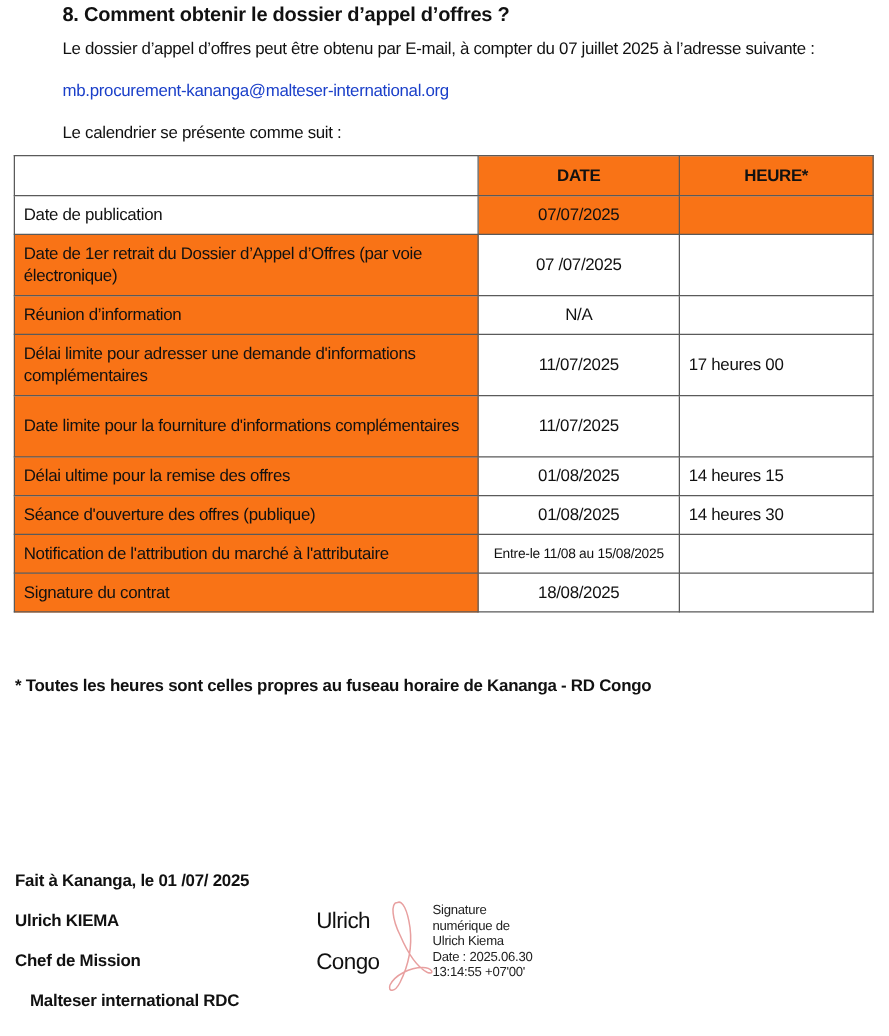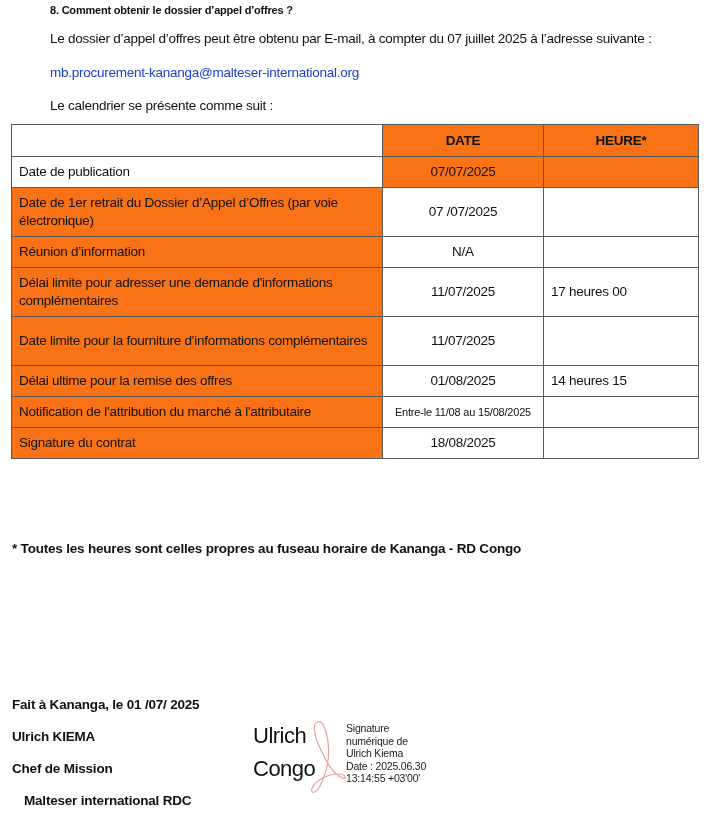--- a/index.html
+++ b/index.html
@@ -1,21 +1,21 @@
 <!DOCTYPE html>
 <html><head>
 <meta charset="utf-8">
 <style>
   html, body { margin: 0; padding: 0; background: #ffffff; }
   body {
     width: 711px; height: 829px; position: relative; overflow: hidden;
     font-family: "Liberation Sans", sans-serif; color: #111;
   }
   .abs { position: absolute; white-space: nowrap; }
-  .h8 { left: 50px; top: 4px; font-size: 11px; font-weight: bold; letter-spacing: -0.2px; }
+  .h8 { left: 50px; top: 4px; font-size: 16px; font-weight: bold; letter-spacing: -0.2px; }
   .p { font-size: 13.5px; letter-spacing: -0.25px; }
   .p1 { left: 50px; top: 31px; }
   .link { left: 50px; top: 65px; color: #1a3fc9; font-size: 13.5px; letter-spacing: -0.25px; }
   .p2 { left: 50px; top: 98px; }
 
   table.cal {
     position: absolute; left: 11px; top: 124px;
     border-collapse: collapse; table-layout: fixed;
     width: 687px; font-size: 13.5px; letter-spacing: -0.25px;
   }
@@ -29,21 +29,21 @@
   .w { background: #ffffff; }
   .r1 { height: 31px; margin-left: 33px; }
   .r2 { height: 49px; }
   .dcell { text-align: center; }
   .small { font-size: 11px; letter-spacing: -0.2px; }
 
   .note { left: 12px; top: 541px; font-size: 13.5px; font-weight: bold; letter-spacing: -0.2px; }
   .sig { left: 12px; font-size: 13.5px; font-weight: bold; letter-spacing: -0.2px; }
   .s1 { top: 697px; } .s2 { top: 729px; } .s3 { top: 761px; } .s4 { top: 793px; padding-left: 12px; }
 
-  .bigname { left: 253px; font-size: 22px; color: #111; letter-spacing: -0.5px; line-height: 30px; }
+  .bigname { left: 253px; font-size: 18px; color: #111; letter-spacing: -0.5px; line-height: 30px; }
   .bn1 { top: 721px; } .bn2 { top: 754px; }
   .sigmark { position: absolute; left: 308px; top: 718px; width: 40px; height: 78px; }
   .sigtxt { left: 346px; top: 722px; font-size: 10.5px; line-height: 12.5px; color: #222; letter-spacing: -0.2px; white-space: normal; width: 100px; }
   .sigtxt div { white-space: nowrap; }
 </style>
 </head>
 <body>
 
 <div class="abs h8">8.  Comment obtenir le dossier d’appel d’offres ?</div>
 <div class="abs p p1">Le dossier d’appel d’offres peut être obtenu par E-mail, à compter du 07 juillet 2025 à l’adresse suivante :</div>
@@ -86,20 +86,25 @@
     <td class="g">Date limite pour la fourniture d'informations complémentaires</td>
     <td class="w dcell">11/07/2025</td>
     <td class="w"></td>
   </tr>
   <tr class="r1">
     <td class="g">Délai ultime pour la remise des offres</td>
     <td class="w dcell">01/08/2025</td>
     <td class="w">14 heures 15</td>
   </tr>
   <tr class="r1">
+    <td class="g">Séance d'ouverture des offres (publique)</td>
+    <td class="w dcell">01/08/2025</td>
+    <td class="w">14 heures 30</td>
+  </tr>
+  <tr class="r1">
     <td class="g">Notification de l'attribution du marché à l'attributaire</td>
     <td class="w dcell small">Entre-le 11/08 au 15/08/2025</td>
     <td class="w"></td>
   </tr>
   <tr class="r1">
     <td class="g">Signature du contrat</td>
     <td class="w dcell">18/08/2025</td>
     <td class="w"></td>
   </tr>
 </tbody>
@@ -117,14 +122,14 @@
 
 <svg class="sigmark" viewBox="0 0 40 78">
   <path d="M10 4 C4 4 6 18 12 30 C18 44 26 56 34 60 C40 62 38 56 30 56 C20 56 8 62 4 70 C2 76 8 76 12 68 C18 56 22 40 20 24 C18 10 14 2 10 4 Z" fill="none" stroke="#e8a0a0" stroke-width="1.2"></path>
 </svg>
 
 <div class="abs sigtxt">
   <div>Signature</div>
   <div>numérique de</div>
   <div>Ulrich Kiema</div>
   <div>Date : 2025.06.30</div>
-  <div>13:14:55 +03'00'</div>
+  <div>13:14:55 +07'00'</div>
 </div>
 
 </body></html>

